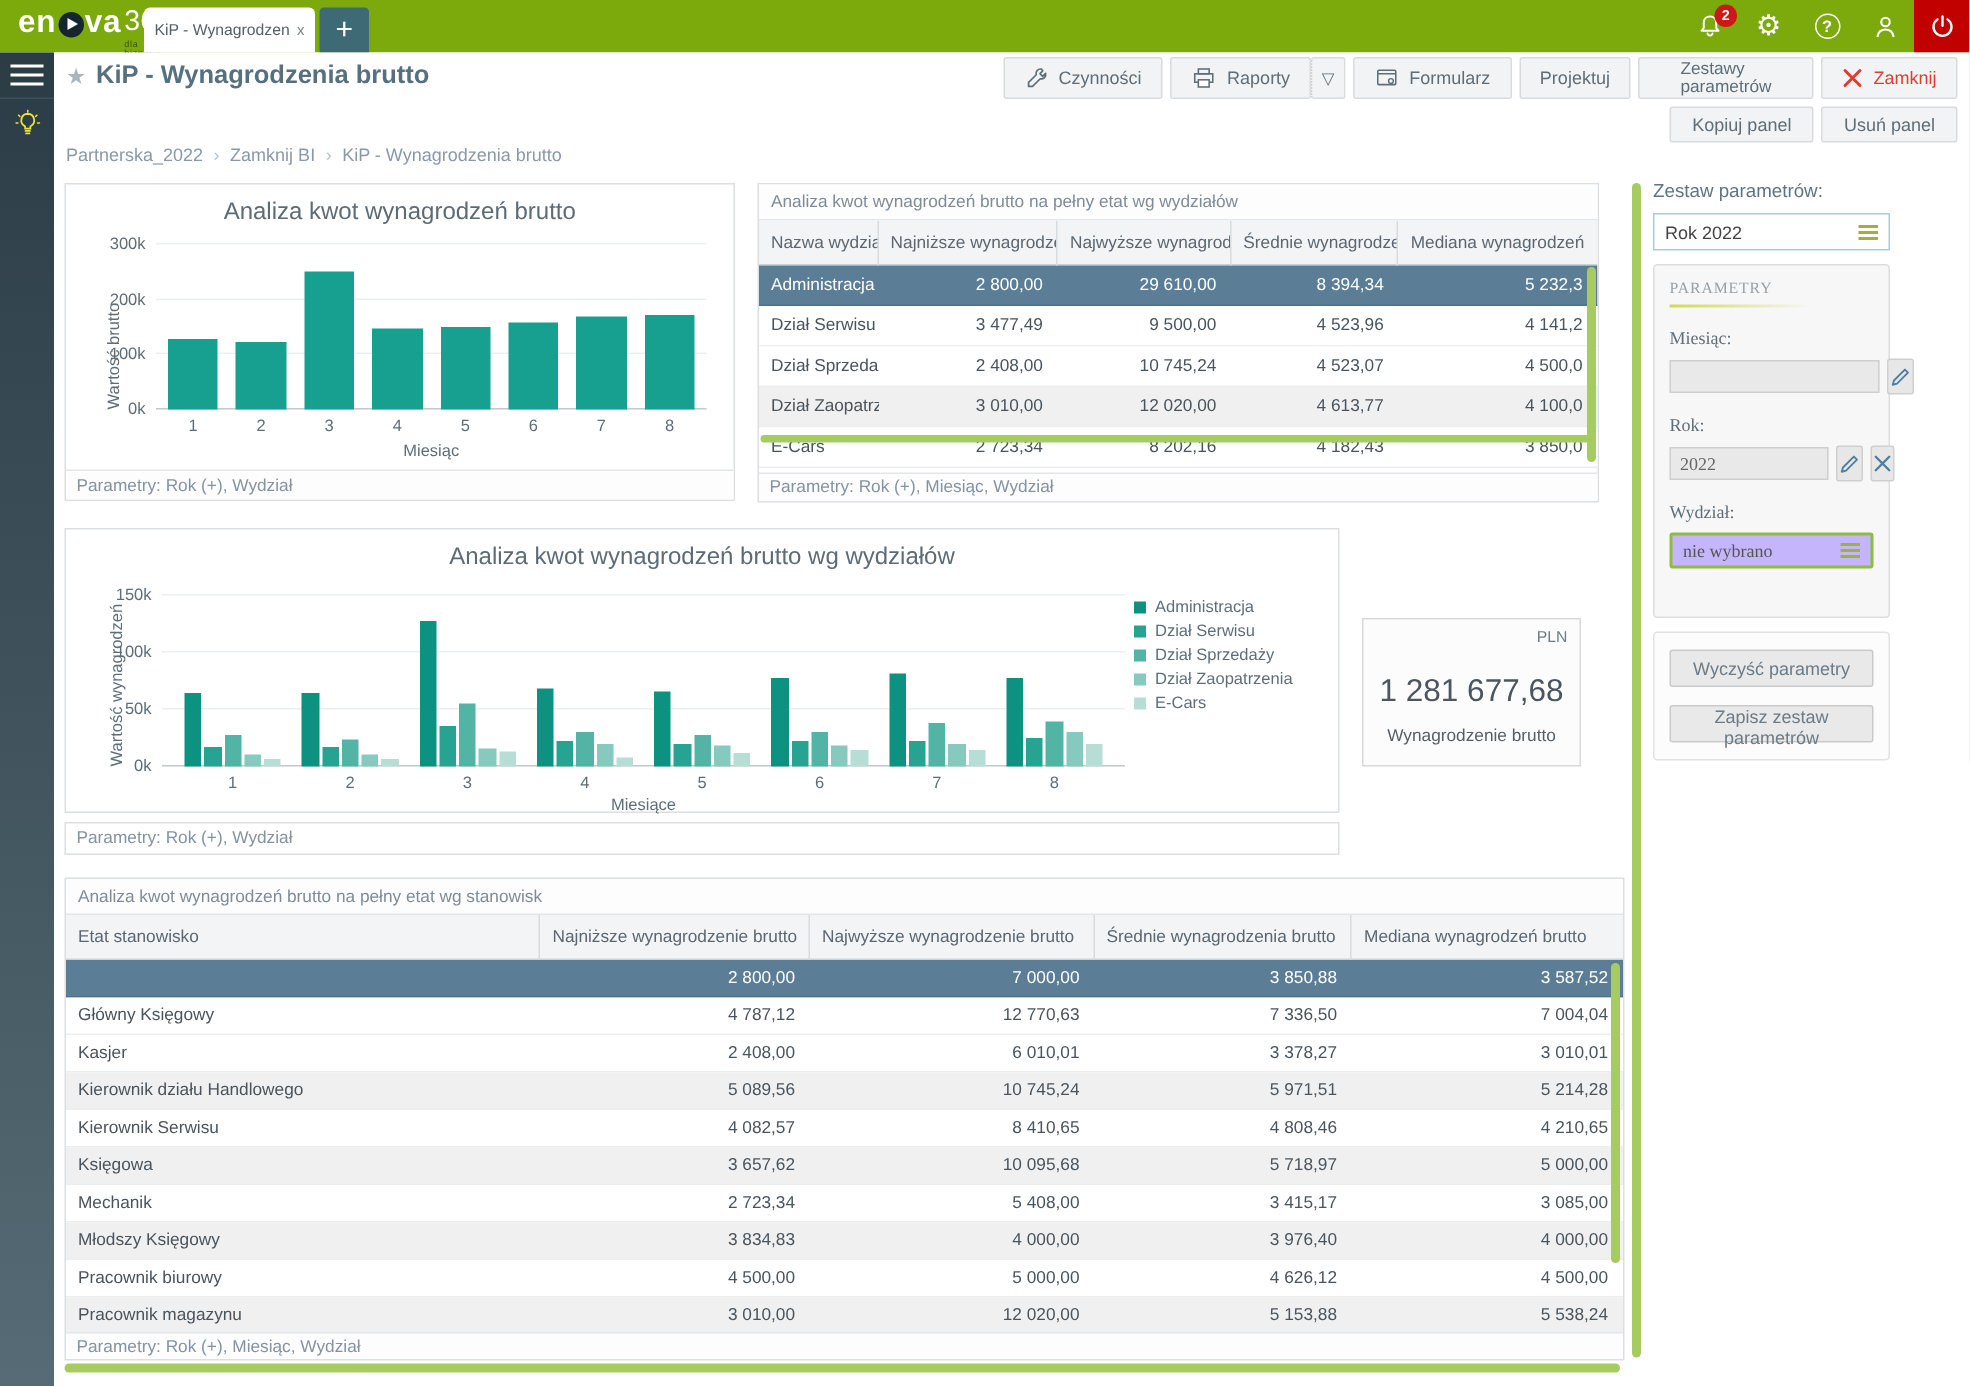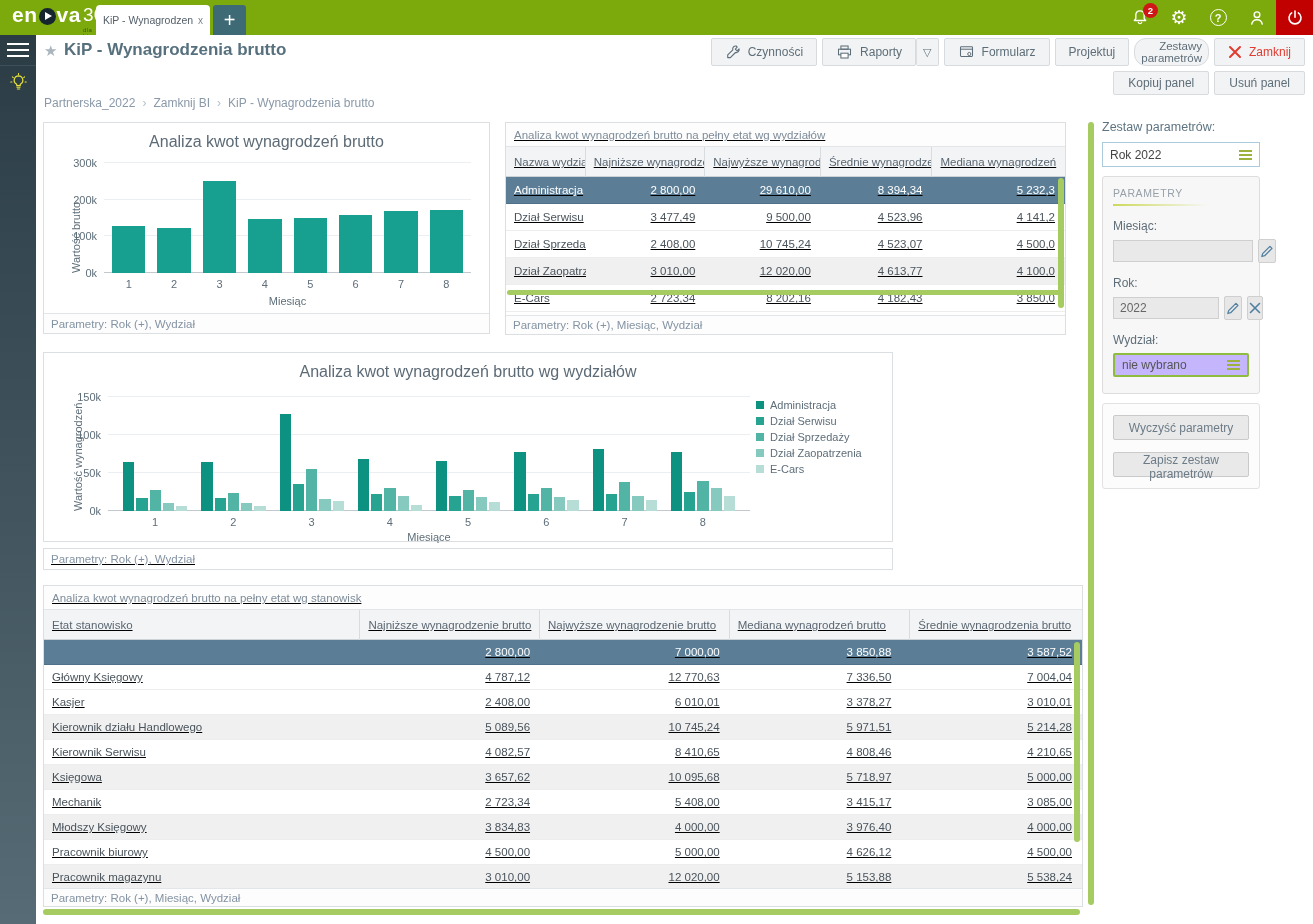--- a/index.html
+++ b/index.html
@@ -31,34 +31,34 @@
   .hamburger { width:36px; height:30px; padding:8px 7px; cursor:pointer; }
   .hamburger i { display:block; height:2px; background:#fff; margin-bottom:4px; }
   .bulb-slot { width:36px; height:34px; display:flex; align-items:center; justify-content:center; border-top:1px solid #3d505a; cursor:pointer; }
 
   
   .pagehead { position:absolute; left:36px; top:35px; width:1277px; height:60px; background:#fff; }
   .star { position:absolute; left:8px; top:7px; font-size:15px; color:#aab6bf; }
   .ptitle { position:absolute; left:28px; top:5px; font-size:17px; font-weight:700; color:#57707e; }
   .toolbar { position:absolute; right:8px; top:3px; display:flex; gap:5px; }
   .tb-btn { height:28px; background:#f2f3f4; border:1px solid #d8dbde; border-radius:2px; color:#5e6e79; font-size:12px; display:inline-flex; align-items:center; justify-content:center; padding:0 13px; gap:7px; cursor:pointer; white-space:nowrap; }
-  .tb-btn.twoline { font-size:11.5px; line-height:12px; text-align:right; padding:0 6px;border-radius:12px; }
+  .tb-btn.twoline { font-size:11.5px; line-height:12px; text-align:left; padding:0 27px; }
   .tb-btn.arrow { padding:0 6px; border-left:1px dotted #c6cacd; margin-left:-5px; }
   .tb-btn.close-btn { color:#e03c31; }
   .toolbar2 { position:absolute; right:8px; top:36px; display:flex; gap:5px; }
   .tb-btn.small { height:24px; font-size:12px; padding:0 14px; }
   .dd-glyph { font-size:11px; color:#5e6e79; }
 
   
   .breadcrumb { position:absolute; left:44px; top:96px; font-size:12px; color:#8a99a8; }
   .bc-item { cursor:pointer; }
   .bc-sep { color:#b6c0c9; margin:0 7px; }
 
   
-  .card { position:absolute; background:#fff; border:1px solid #dcdfe2;text-decoration:underline; }
+  .card { position:absolute; background:#fff; border:1px solid #dcdfe2; }
   .card-title { height:24px; line-height:24px; padding-left:8px; font-size:11.5px; color:#7e8c99; border-bottom:1px solid #e3e6e9; background:#fdfdfd; white-space:nowrap; overflow:hidden; }
   .card-footer { position:absolute; left:0; right:0; bottom:0; border-top:1px solid #e3e6e9; font-size:11.5px; color:#8493a3; padding-left:7px; background:#fdfdfd; display:flex; align-items:center; }
 
   
   .chart-title { position:absolute; left:0; right:0; top:10px; text-align:center; font-size:16px; color:#5d6b76; }
   .plot { position:absolute; }
   .gridline { position:absolute; left:0; right:0; height:1px; background:#eceff1; }
   .gridline.base { background:#c2c8cd; }
   .ytick { position:absolute; right:100%; margin-right:7px; transform:translateY(50%); font-size:11px; color:#5e6e79; }
   .bars { position:absolute; left:0; right:0; top:0; bottom:0; display:flex; align-items:flex-end; padding:0 8px; }
@@ -104,21 +104,21 @@
   .kpi .val { position:absolute; left:0; right:0; top:36px; text-align:center; font-size:21px; color:#4d565e; }
   .kpi .lab { position:absolute; left:0; right:0; top:72px; text-align:center; font-size:11.5px; color:#555e66; }
 
   
   .rpanel { position:absolute; left:1102px; top:120px; width:158px; }
   .rp-label { font-size:12.5px; color:#5e7482; margin-bottom:8px; }
   .rp-select { height:25px; background:#fff; border:1px solid #a9cbdc; display:flex; align-items:center; padding:0 7px; font-size:12px; color:#444; cursor:pointer; }
   .rp-select span.val { flex:1; white-space:nowrap; overflow:hidden; }
   .list-icon { display:inline-block; }
   .list-icon i { display:block; width:13px; height:2px; background:#9db23c; margin:2px 0; }
-  .rp-box { margin-top:9px; background:#f7f7f7; border:1px solid #ddd; border-radius:3px; padding:10px 10px 16px; }
+  .rp-box { margin-top:9px; background:#f7f7f7; border:1px solid #ddd; border-radius:3px; padding:10px 10px 32px;font-family:Liberation Serif, serif; }
   .rp-section { font-size:10.5px; color:#97a1a9; letter-spacing:.6px; }
   .rp-underline { width:95px; height:2px; margin-top:5px; background:linear-gradient(to right,#cdd95b,rgba(205,217,91,0)); }
   .rp-field-label { font-size:12px; color:#5e6e79; margin:13px 0 6px; }
   .rp-row { display:flex; align-items:center; gap:5px; }
   .rp-input { height:22px; background:#e9e9e9; border:1px solid #cfcfcf; font-size:12px; color:#666; padding:0 6px; font-family:inherit; }
   .rp-input.mies { width:140px; }
   .rp-input.rok { width:106px; }
   .rp-iconbtn { width:31px; height:24px; background:#e7e7e7; border:1px solid #cfcfcf; border-radius:2px; display:flex; align-items:center; justify-content:center; cursor:pointer; }
   .rp-select.wyd { border:2px solid #8fbc3f; background:#c4b5fd; border-radius:2px; height:24px; color:#555; }
   .rp-actions { margin-top:9px; background:#fcfcfc; border:1px solid #e2e2e2; border-radius:3px; padding:11px 10px; }
@@ -465,30 +465,35 @@
         <div class="lg-item">
           <span class="sw" style="background: rgb(183, 221, 215);"></span>
           <span>E-Cars</span>
         </div>
       </div>
   </div>
   <div class="card" style="left:43px; top:548px; width:850px; height:22px;">
     <div style="font-size:11.5px; color:#8493a3; padding-left:7px; line-height:20px;">Parametry: Rok (+), Wydział</div>
   </div>
 
+  <div class="kpi">
+    <div class="cur">PLN</div>
+    <div class="val">1 281 677,68</div>
+    <div class="lab">Wynagrodzenie brutto</div>
+  </div>
 
   <div class="card" style="left:43px; top:585px; width:1040px; height:322px;">
     <div class="card-title">Analiza kwot wynagrodzeń brutto na pełny etat wg stanowisk</div>
     <div id="t2-body" style="overflow:hidden;">
         <div class="trow thead">
           <div class="tcell hcell" style="width: 317px;">Etat stanowisko</div>
           <div class="tcell hcell" style="width: 180px;">Najniższe wynagrodzenie brutto</div>
           <div class="tcell hcell" style="width: 190px;">Najwyższe wynagrodzenie brutto</div>
+          <div class="tcell hcell" style="width: 172px;">Średnie wynagrodzenia brutto</div>
           <div class="tcell hcell" style="width: 181px;">Mediana wynagrodzeń brutto</div>
-          <div class="tcell hcell" style="width: 172px;">Średnie wynagrodzenia brutto</div>
         </div>
         <div class="trow drow sel">
           <div class="tcell name" style="width: 317px; margin-top: 24px;">Asystentka</div>
           <div class="tcell num" style="width: 180px;">2 800,00</div>
           <div class="tcell num" style="width: 190px;">7 000,00</div>
           <div class="tcell num" style="width: 172px;">3 850,88</div>
           <div class="tcell num" style="width: 181px;">3 587,52</div>
         </div>
         <div class="trow drow">
           <div class="tcell name" style="width: 317px;">Główny Księgowy</div>

